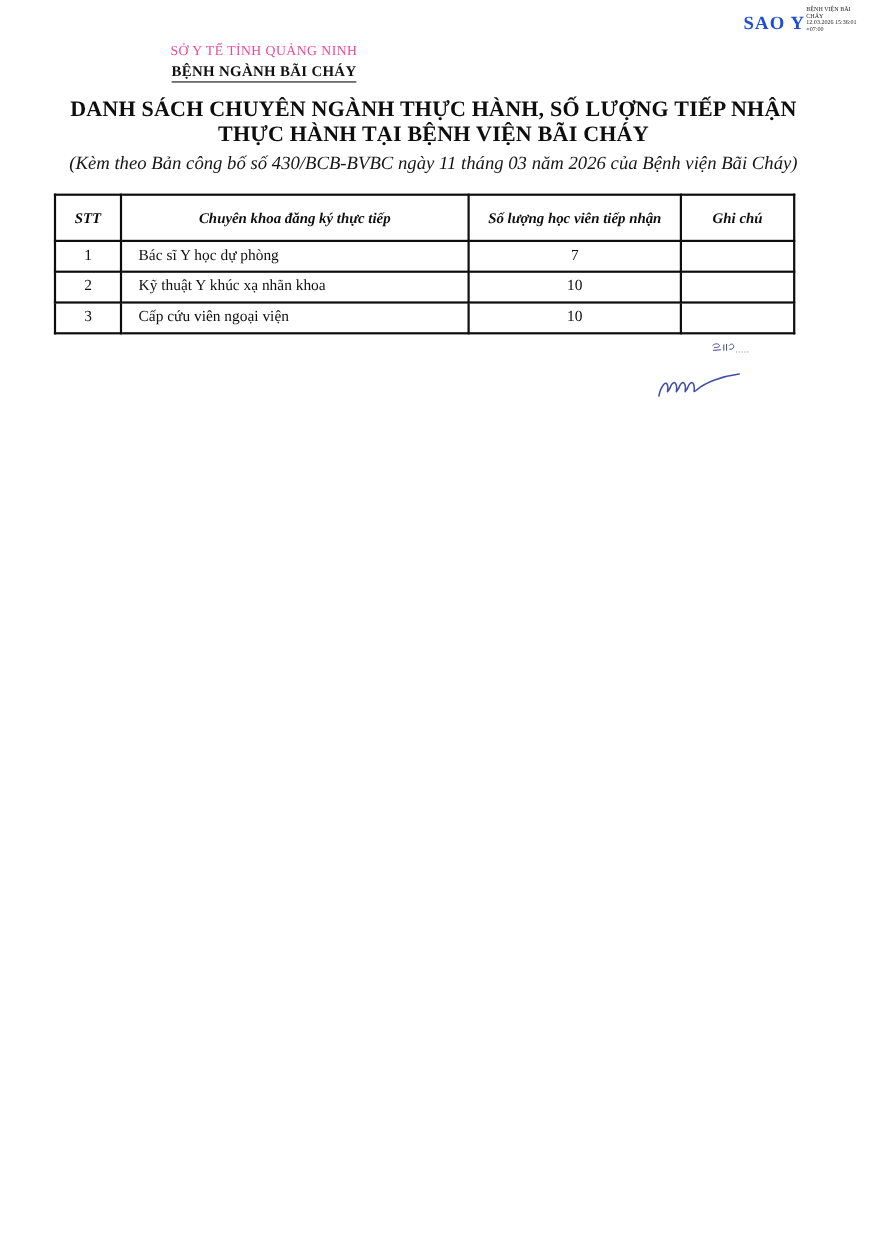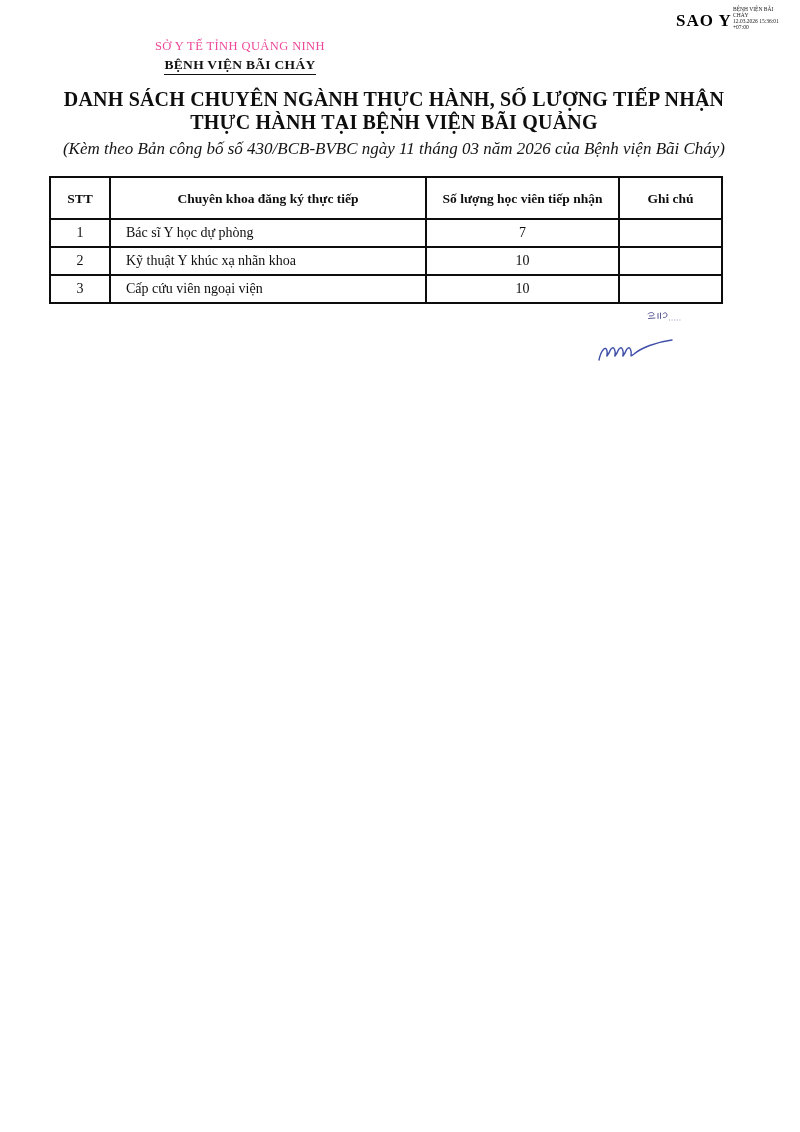--- a/index.html
+++ b/index.html
@@ -15,21 +15,21 @@
     overflow: hidden;
   }
 
   
   .stamp-label {
     position: absolute;
     left: 676px; top: 11px;
     font-size: 17px;
     font-weight: bold;
     letter-spacing: 1px;
-    color: #000000;
+    color: #1d4ed8;
   }
   .stamp-details {
     position: absolute;
     left: 733px; top: 6px;
     width: 64px;
     font-size: 5.5px;
     line-height: 6px;
     color: #222;
     font-family: "Liberation Serif", "DejaVu Serif", serif;
   }
@@ -93,20 +93,21 @@
     overflow: hidden;
   }
   .doc-table th {
     height: 42px;
     font-size: 13.5px;
     font-weight: bold;
     text-align: center;
     vertical-align: middle;
     line-height: 17px;
     padding: 0 6px;
+    font-style: italic;
   }
   .doc-table td {
     height: 28px;
     font-size: 14px;
     vertical-align: middle;
   }
   .col-stt   { width: 60px; }
   .col-spec  { width: 316px; }
   .col-qty   { width: 193px; }
   .col-note  { width: 103px; }
@@ -133,26 +134,26 @@
   <div class="stamp-label">SAO Y</div>
   <div class="stamp-details">
     <div>BỆNH VIỆN BÃI</div>
     <div>CHÁY</div>
     <div>12.03.2026 15:36:01</div>
     <div>+07:00</div>
   </div>
 
   <div class="org-block">
     <div class="org-dept">SỞ Y TẾ TỈNH QUẢNG NINH</div>
-    <div><span class="org-hospital">BỆNH VIỆN BÃI CHÁY</span></div>
+    <div><span class="org-hospital">BỆNH NGÀNH BÃI CHÁY</span></div>
   </div>
 
   <div class="title-block">
     <div class="title-line">DANH SÁCH CHUYÊN NGÀNH THỰC HÀNH, SỐ LƯỢNG TIẾP NHẬN</div>
-    <div class="title-line">THỰC HÀNH TẠI BỆNH VIỆN BÃI QUẢNG</div>
+    <div class="title-line">THỰC HÀNH TẠI BỆNH VIỆN BÃI CHÁY</div>
     <div class="subtitle">(Kèm theo Bản công bố số 430/BCB-BVBC ngày 11 tháng 03 năm 2026 của Bệnh viện Bãi Cháy)</div>
   </div>
 
   <table class="doc-table">
     <colgroup>
       <col class="col-stt">
         <col class="col-spec">
         <col class="col-qty">
         <col class="col-note">
     </colgroup>

